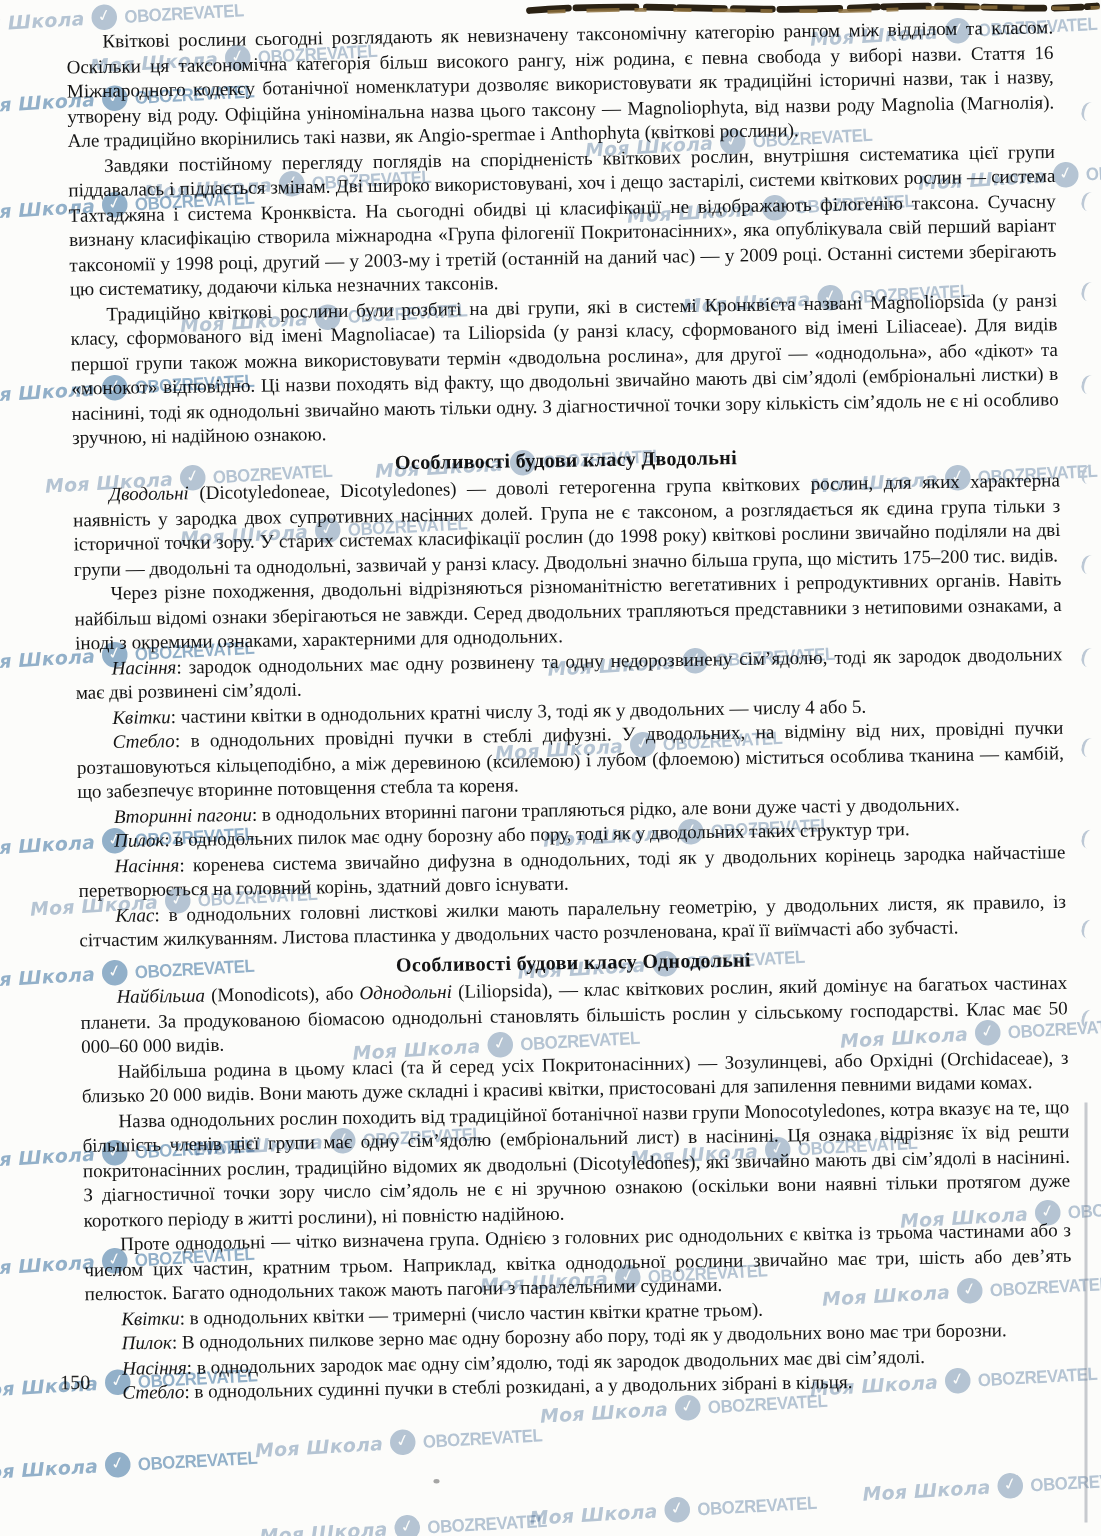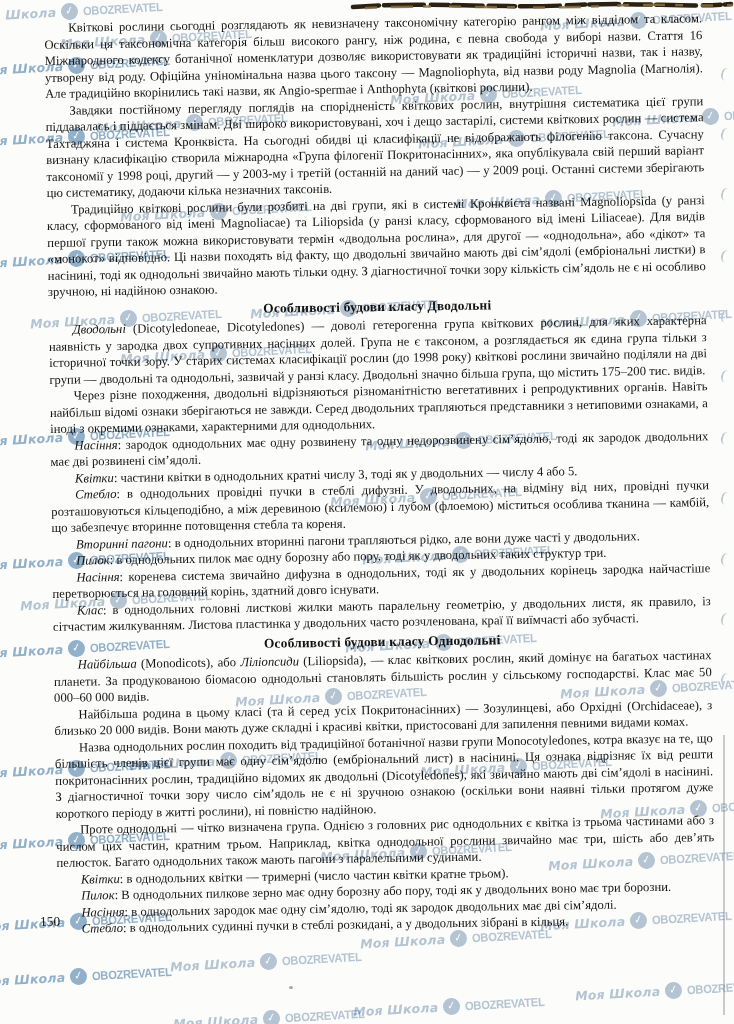--- a/index.html
+++ b/index.html
@@ -75,21 +75,21 @@
     <p>Через різне походження, дводольні відрізняються різноманітністю вегетативних і репродуктивних органів. Навіть найбільш відомі ознаки зберігаються не завжди. Серед дводольних трапляються представники з нетиповими ознаками, а іноді з окремими ознаками, характерними для однодольних.</p>
     <p><span class="term">Насіння</span><span>: зародок однодольних має одну розвинену та одну недорозвинену сім’ядолю, тоді як зародок дводольних має дві розвинені сім’ядолі.</span></p>
     <p><span class="term">Квітки</span><span>: частини квітки в однодольних кратні числу 3, тоді як у дводольних — числу 4 або 5.</span></p>
     <p><span class="term">Стебло</span><span>: в однодольних провідні пучки в стеблі дифузні. У дводольних, на відміну від них, провідні пучки розташовуються кільцеподібно, а між деревиною (ксилемою) і лубом (флоемою) міститься особлива тканина — камбій, що забезпечує вторинне потовщення стебла та кореня.</span></p>
     <p><span class="term">Вторинні пагони</span><span>: в однодольних вторинні пагони трапляються рідко, але вони дуже часті у дводольних.</span></p>
     <p><span class="term">Пилок</span><span>: в однодольних пилок має одну борозну або пору, тоді як у дводольних таких структур три.</span></p>
     <p><span class="term">Насіння</span><span>: коренева система звичайно дифузна в однодольних, тоді як у дводольних корінець зародка найчастіше перетворюється на головний корінь, здатний довго існувати.</span></p>
     <p><span class="term">Клас</span><span>: в однодольних головні листкові жилки мають паралельну геометрію, у дводольних листя, як правило, із сітчастим жилкуванням. Листова пластинка у дводольних часто розчленована, краї її виїмчасті або зубчасті.</span></p>
 
     <h2>Особливості будови класу Однодольні</h2>
-    <p><span class="term">Найбільша</span><span> (Monodicots), або </span><span class="term">Ліліопсиди</span><span> (Liliopsida), — клас квіткових рослин, який домінує на багатьох частинах планети. За продукованою біомасою однодольні становлять більшість рослин у сільському господарстві. Клас має 50 000–60 000 видів.</span></p>
+    <p><span class="term">Найбільша</span><span> (Monodicots), або </span><span class="term">Однодольні</span><span> (Liliopsida), — клас квіткових рослин, який домінує на багатьох частинах планети. За продукованою біомасою однодольні становлять більшість рослин у сільському господарстві. Клас має 50 000–60 000 видів.</span></p>
     <p>Найбільша родина в цьому класі (та й серед усіх Покритонасінних) — Зозулинцеві, або Орхідні (Orchidaceae), з близько 20 000 видів. Вони мають дуже складні і красиві квітки, пристосовані для запилення певними видами комах.</p>
     <p>Назва однодольних рослин походить від традиційної ботанічної назви групи Monocotyledones, котра вказує на те, що більшість членів цієї групи має одну сім’ядолю (ембріональний лист) в насінині. Ця ознака відрізняє їх від решти покритонасінних рослин, традиційно відомих як дводольні (Dicotyledones), які звичайно мають дві сім’ядолі в насінині. З діагностичної точки зору число сім’ядоль не є ні зручною ознакою (оскільки вони наявні тільки протягом дуже короткого періоду в житті рослини), ні повністю надійною.</p>
     <p>Проте однодольні — чітко визначена група. Однією з головних рис однодольних є квітка із трьома частинами або з числом цих частин, кратним трьом. Наприклад, квітка однодольної рослини звичайно має три, шість або дев’ять пелюсток. Багато однодольних також мають пагони з паралельними судинами.</p>
     <p><span class="term">Квітки</span><span>: в однодольних квітки — тримерні (число частин квітки кратне трьом).</span></p>
     <p><span class="term">Пилок</span><span>: В однодольних пилкове зерно має одну борозну або пору, тоді як у дводольних воно має три борозни.</span></p>
     <p><span class="term">Насіння</span><span>: в однодольних зародок має одну сім’ядолю, тоді як зародок дводольних має дві сім’ядолі.</span></p>
     <p><span class="term">Стебло</span><span>: в однодольних судинні пучки в стеблі розкидані, а у дводольних зібрані в кільця.</span></p>
   </div>
 
   <div class="pageno">150</div>

